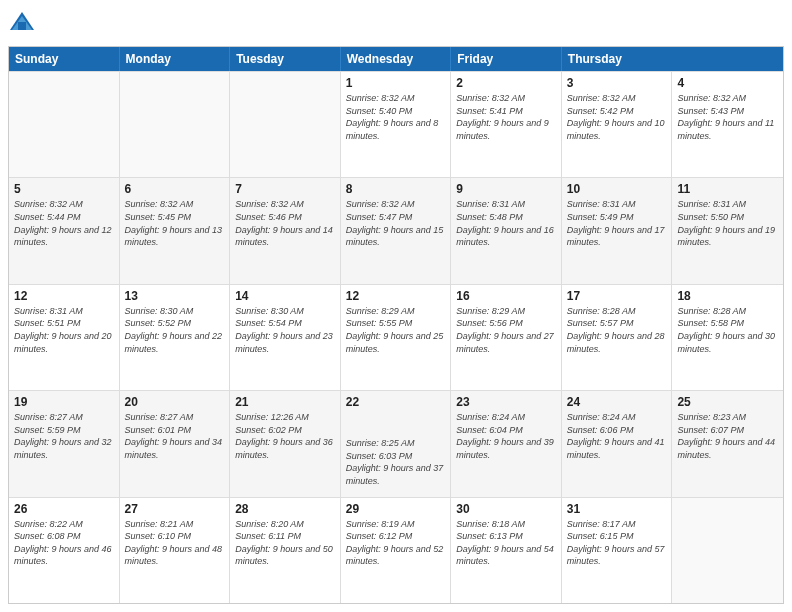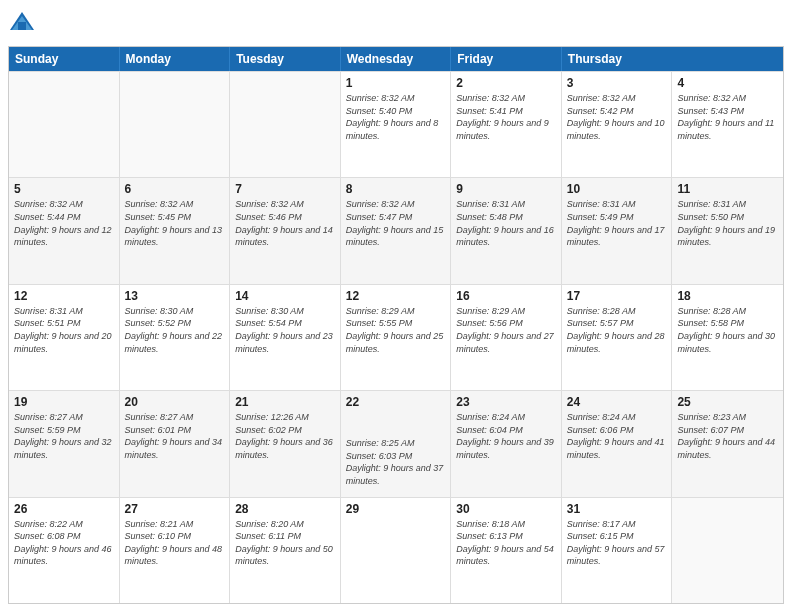--- a/index.html
+++ b/index.html
@@ -321,20 +321,23 @@
 Daylight: 9 hours and 48 minutes.</div>
           </div>
           <div class="cal-cell">
             <div class="day-num">28</div>
             <div class="day-info" style="white-space: pre-line;">Sunrise: 8:20 AM
 Sunset: 6:11 PM
 Daylight: 9 hours and 50 minutes.</div>
           </div>
           <div class="cal-cell">
             <div class="day-num">29</div>
+            <div class="day-info" style="white-space: pre-line;">Sunrise: 8:19 AM
+Sunset: 6:12 PM
+Daylight: 9 hours and 52 minutes.</div>
           </div>
           <div class="cal-cell">
             <div class="day-num">30</div>
             <div class="day-info" style="white-space: pre-line;">Sunrise: 8:18 AM
 Sunset: 6:13 PM
 Daylight: 9 hours and 54 minutes.</div>
           </div>
           <div class="cal-cell">
             <div class="day-num">31</div>
             <div class="day-info" style="white-space: pre-line;">Sunrise: 8:17 AM

